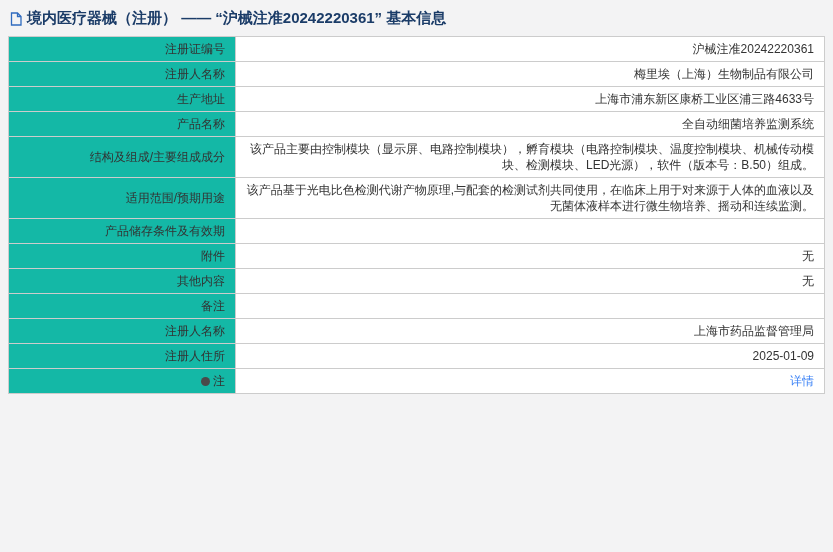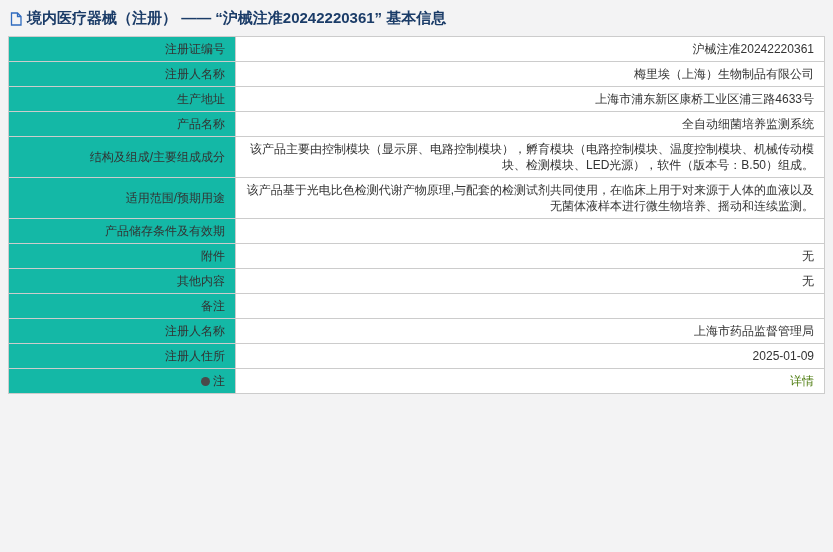--- a/index.html
+++ b/index.html
@@ -46,21 +46,21 @@
     text-align: right;
     font-weight: normal;
     color: #333;
   }
   .info-table td {
     text-align: right;
     background: #ffffff;
     color: #333;
   }
   .detail-link {
-    color: #4d7c0f;
+    color: #3b82f6;
     text-decoration: none;
     cursor: pointer;
   }
   .note-bullet {
     display: inline-block;
     width: 9px;
     height: 9px;
     border-radius: 50%;
     background: #4a4a4a;
     margin-right: 3px;

